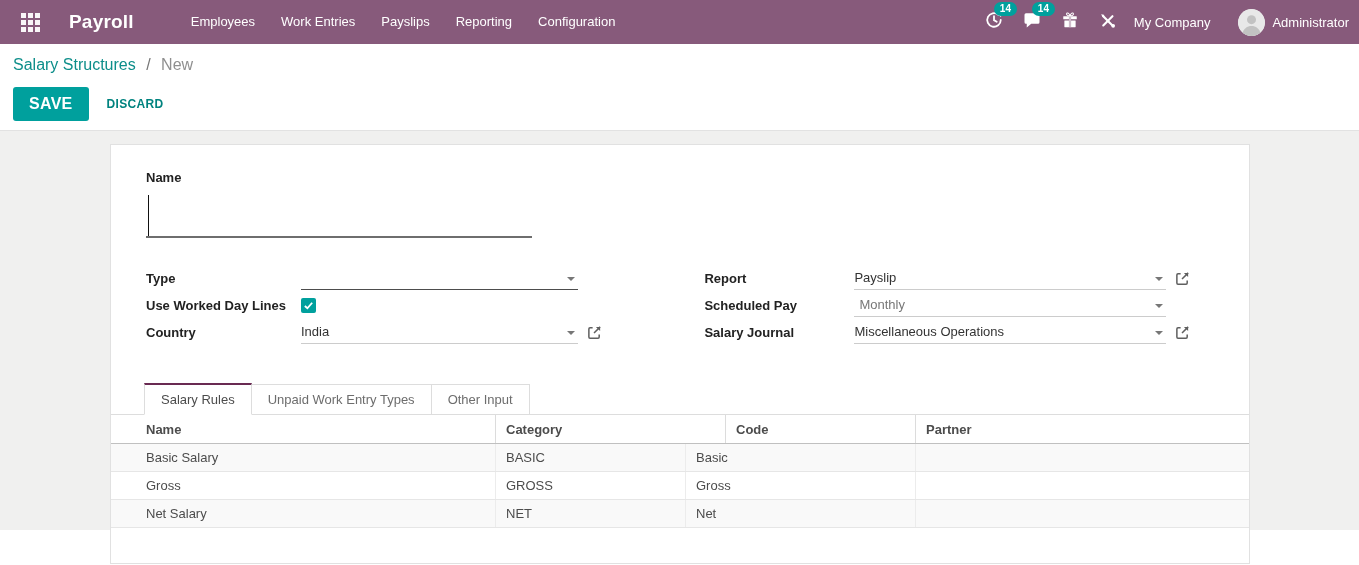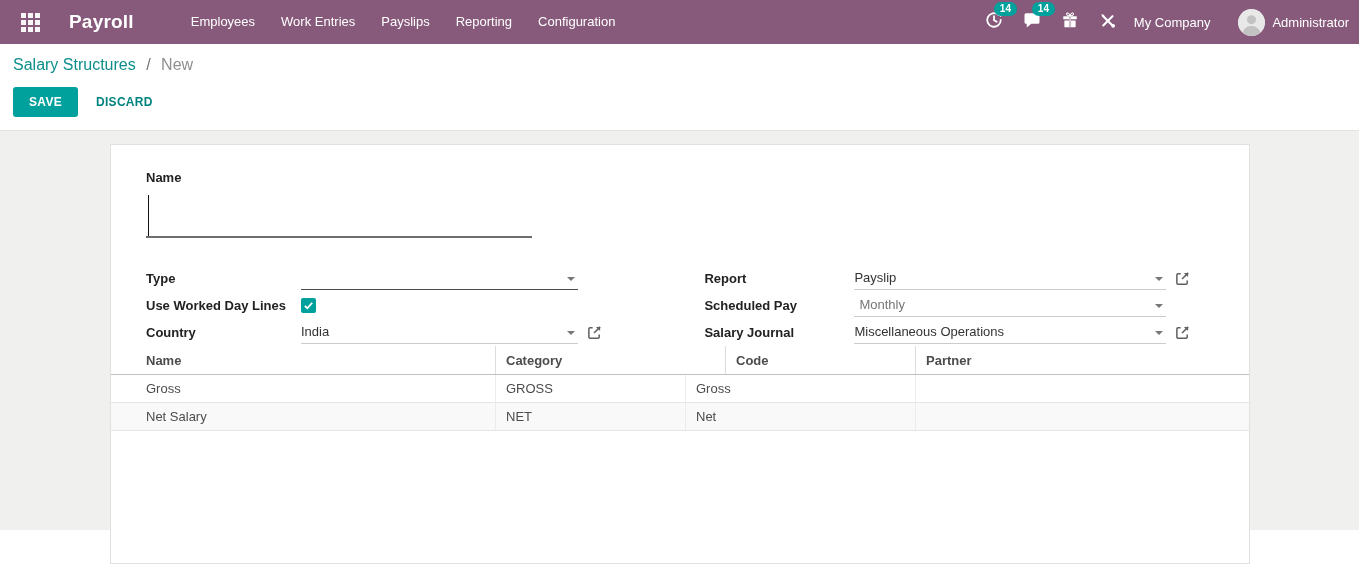--- a/index.html
+++ b/index.html
@@ -27,21 +27,21 @@
             display:flex; align-items:center; justify-content:center; }
   .tb-username { font-size:13px; margin-left:7px; }
 
   
   .control-panel { background:#fff; height:87px; border-bottom:1px solid #e2e2e2; padding:12px 0 0 13px; }
   .breadcrumb { font-size:16px; }
   .bc-link { color:#0D8E8A; cursor:pointer; }
   .bc-sep { color:#777; margin:0 6px; }
   .bc-current { color:#8f8f8f; }
   .cp-buttons { margin-top:13px; display:flex; align-items:center; }
-  .btn-save { background:#00A09D; color:#fff; border:none; font-size:12px; font-weight:bold;
+  .btn-save { background:#00A09D; color:#fff; border:none; font-size:16px; font-weight:bold;
               padding:8px 16px; border-radius:3px; cursor:pointer; letter-spacing:.3px;
               font-family:"Liberation Sans", sans-serif; }
   .btn-discard { background:transparent; color:#00837F; border:none; font-size:12px; font-weight:bold;
                  margin-left:18px; cursor:pointer; letter-spacing:.3px;
                  font-family:"Liberation Sans", sans-serif; }
 
   
   .content { background:#f0f0ef; height:399px; padding-top:13px; }
   .sheet { width:1140px; margin-left:110px; background:#fff; border:1px solid #e1e1e1;
            height:420px; position:relative; }
@@ -270,28 +270,39 @@
               <svg width="15" height="15" viewBox="0 0 16 16">
                   <path d="M6 3H3.2A1.2 1.2 0 0 0 2 4.2v8.6A1.2 1.2 0 0 0 3.2 14h8.6A1.2 1.2 0 0 0 13 12.8V10" fill="none" stroke="#5f5f5f" stroke-width="1.6"></path>
                   <path d="M7.5 8.5L14 2" stroke="#5f5f5f" stroke-width="1.6" fill="none"></path>
                   <path d="M9.5 2H14v4.5z" fill="#5f5f5f"></path>
                 </svg>
             </span>
           </div>
         </div>
       </div>
 
+      <div class="tabs">
+        <div class="tab active">Salary Rules</div>
+        <div class="tab">Unpaid Work Entry Types</div>
+        <div class="tab">Other Input</div>
+      </div>
 
       <div class="list">
         <div class="lheader">
           <div class="lc lc1">Name</div>
           <div class="lc lc3">Category</div>
           <div class="lc lc2">Code</div>
           <div class="lc lc4">Partner</div>
         </div>
+        <div class="lrow striped">
+          <div class="lc lc1">Basic Salary</div>
+          <div class="lc lc2">BASIC</div>
+          <div class="lc lc3">Basic</div>
+          <div class="lc lc4"></div>
+        </div>
         <div class="lrow">
           <div class="lc lc1">Gross</div>
           <div class="lc lc2">GROSS</div>
           <div class="lc lc3">Gross</div>
           <div class="lc lc4"></div>
         </div>
         <div class="lrow striped">
           <div class="lc lc1">Net Salary</div>
           <div class="lc lc2">NET</div>
           <div class="lc lc3">Net</div>

